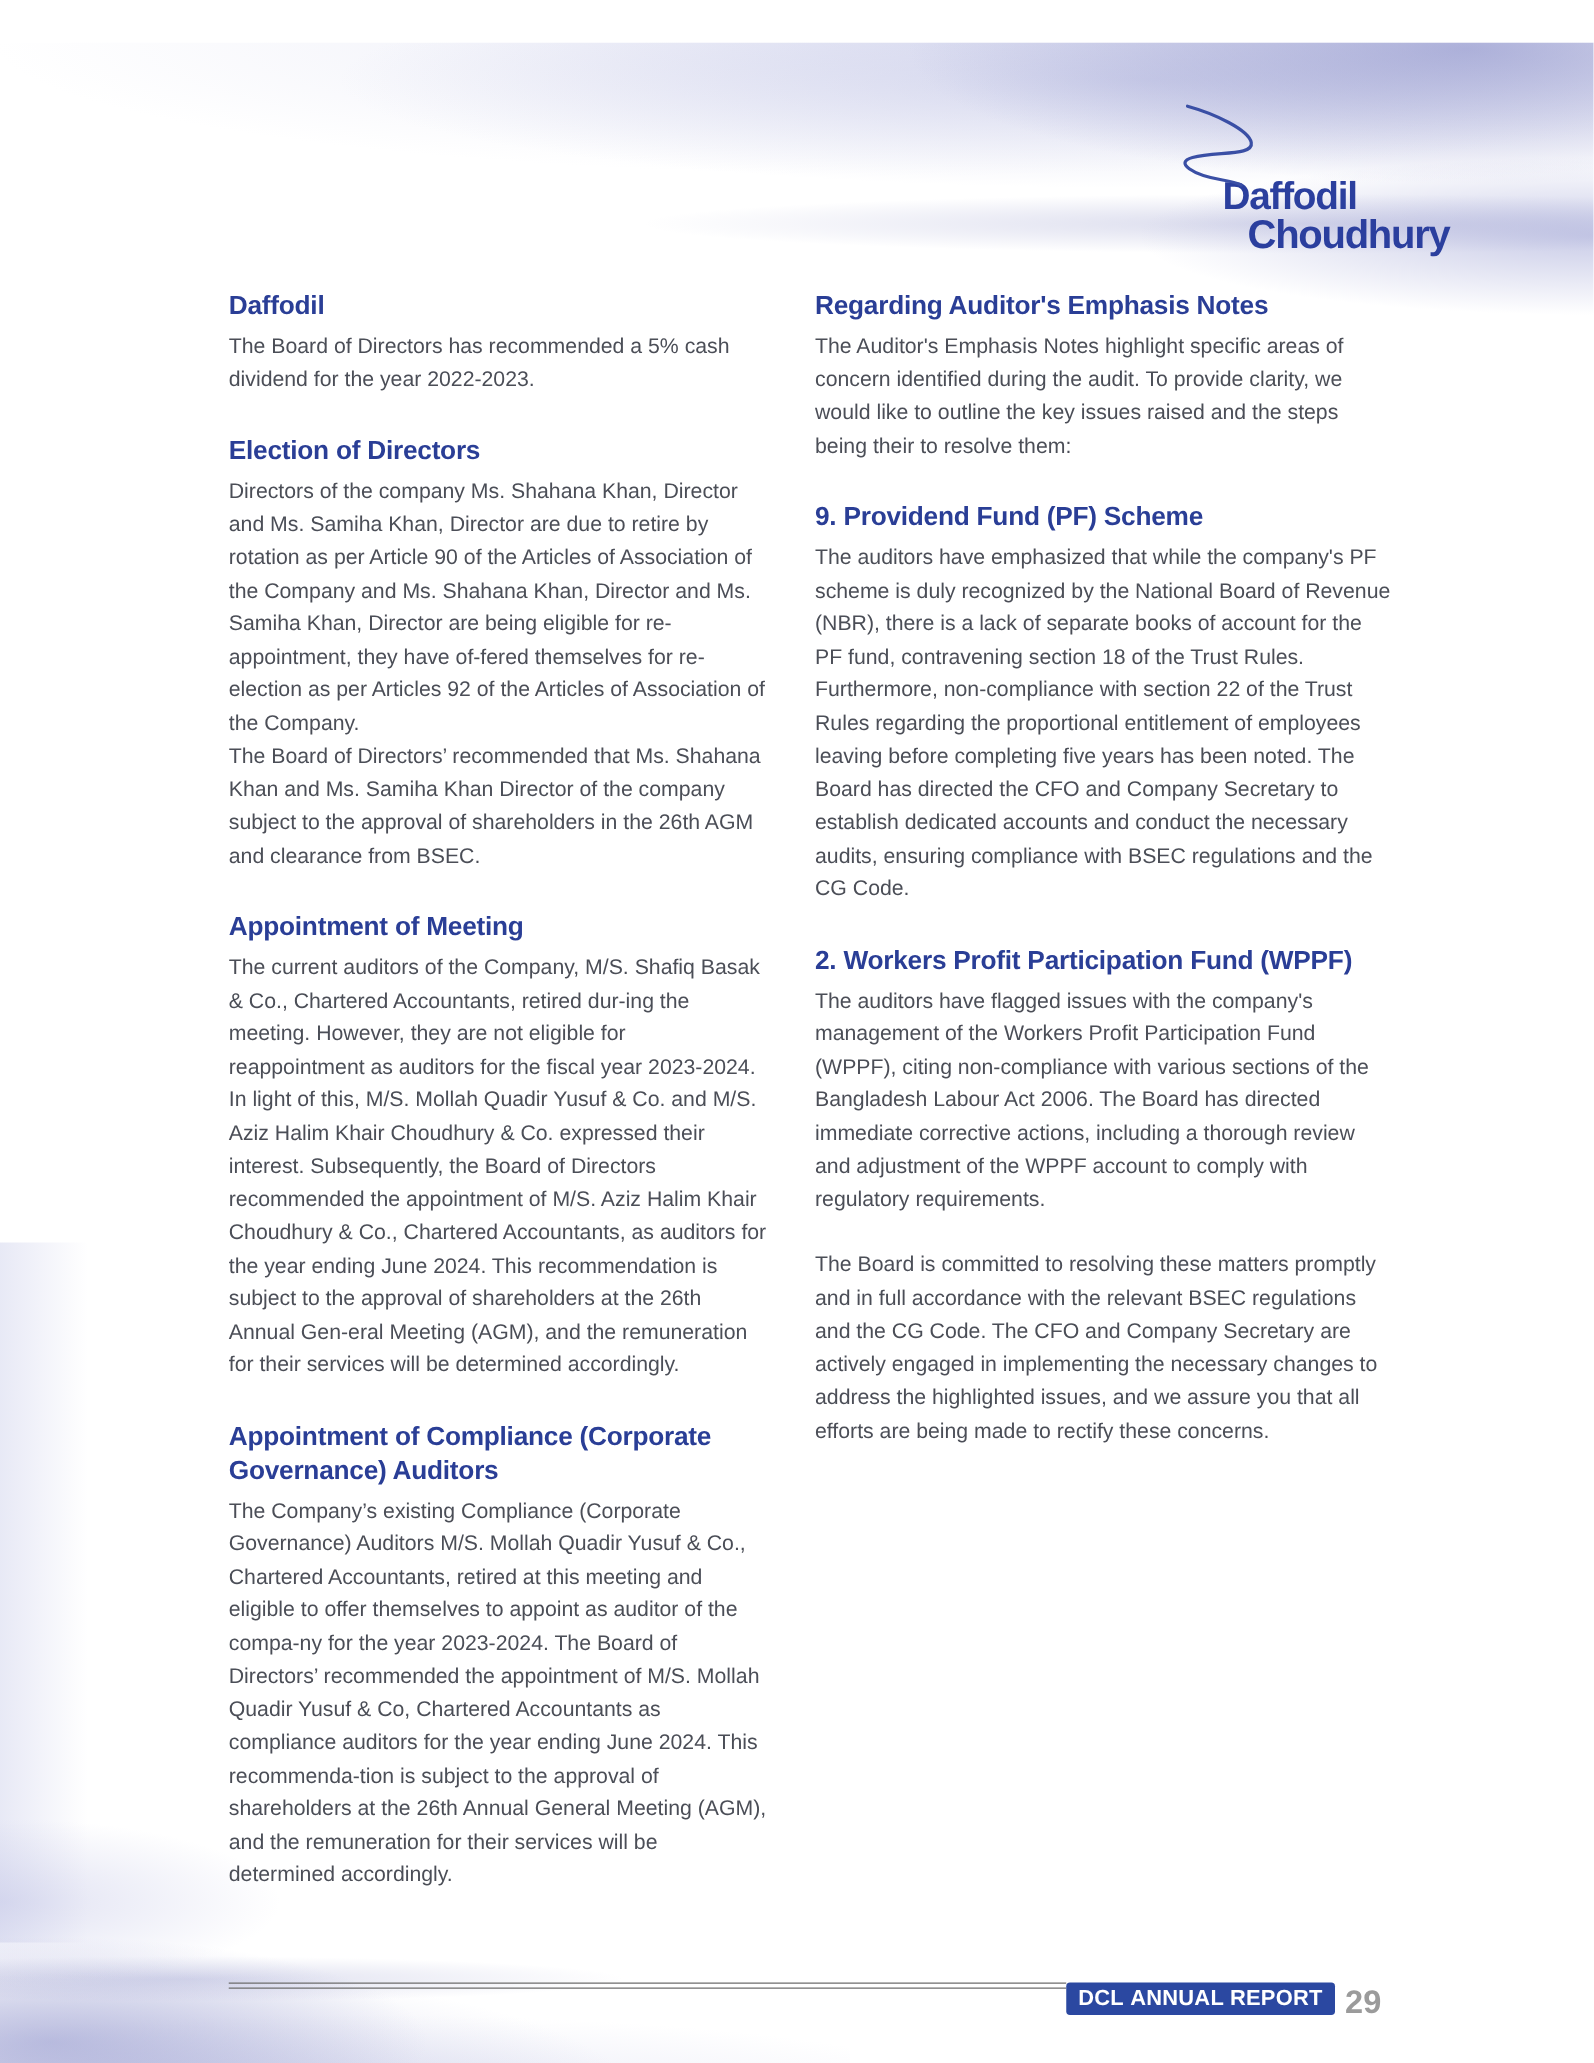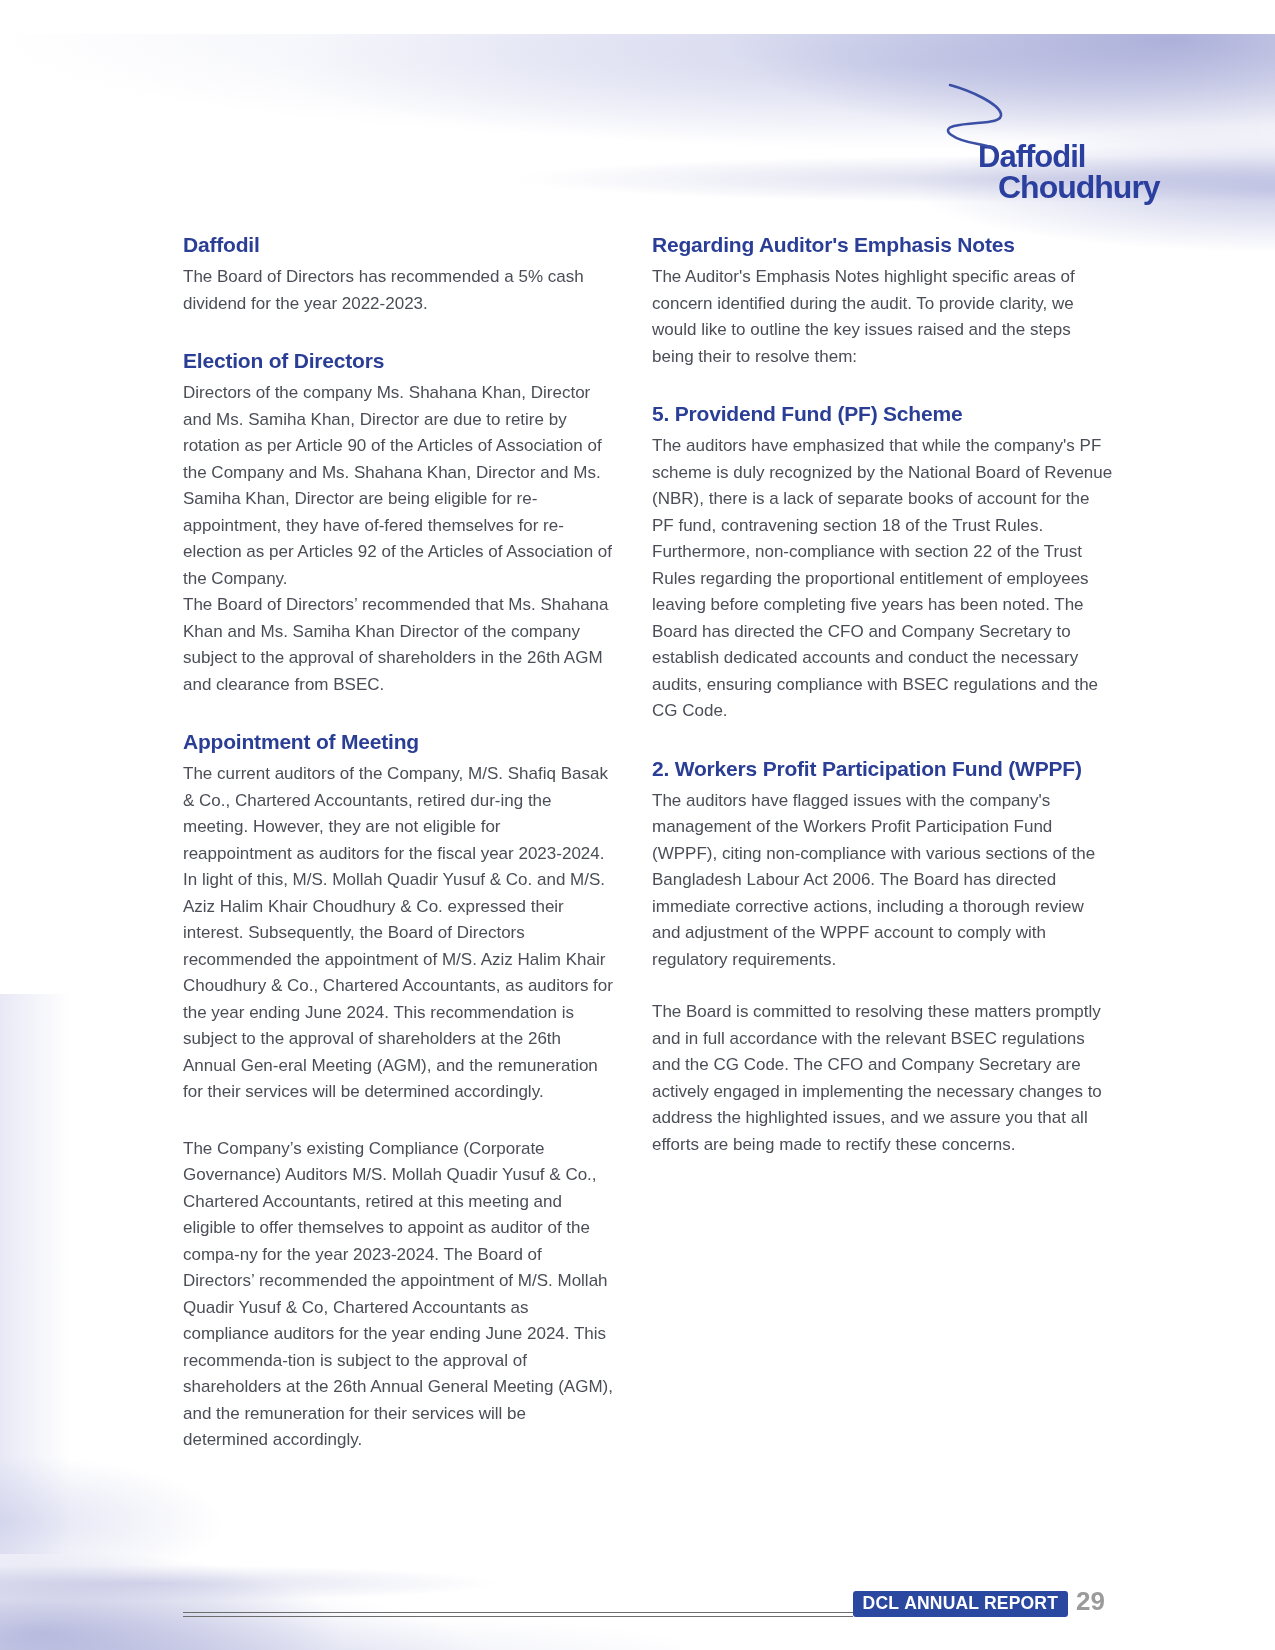--- a/index.html
+++ b/index.html
@@ -63,21 +63,21 @@
   .body-para{
     margin:0;
     font-size:17px;line-height:26.5px;
     color:var(--body-text,#4b4e57);
     white-space:pre-line;
   }
   .para-gap{margin-top:26px;}
   
   .footer{
     position:absolute;left:183px;top:1552px;width:922px;
-    display:flex;align-items:flex-end;
+    display:flex;align-items:flex-start;
   }
   .double-line{
     flex:1;height:3px;
     border-top:1px solid #6d6d6d;border-bottom:1px solid #6d6d6d;
   }
   .badge{
     background:var(--footer-badge,#2b48a1);
     color:#ffffff;
     border-radius:3px;
     padding:3px 10px 4px 10px;
@@ -120,31 +120,32 @@
       <div class="section">
         <h3 class="section-heading">Election of Directors</h3>
         <p class="body-para">Directors of the company Ms. Shahana Khan, Director and Ms. Samiha Khan, Director are due to retire by rotation as per Article 90 of the Articles of Association of the Company and Ms. Shahana Khan, Director and Ms. Samiha Khan, Director are being eligible for re-appointment, they have of-fered themselves for re-election as per Articles 92 of the Articles of Association of the Company.
 The Board of Directors’ recommended that Ms. Shahana Khan and Ms. Samiha Khan Director of the company subject to the approval of shareholders in the 26th AGM and clearance from BSEC.</p>
       </div>
       <div class="section">
         <h3 class="section-heading">Appointment of Meeting</h3>
         <p class="body-para">The current auditors of the Company, M/S. Shafiq Basak &amp; Co., Chartered Accountants, retired dur-ing the meeting. However, they are not eligible for reappointment as auditors for the fiscal year 2023-2024. In light of this, M/S. Mollah Quadir Yusuf &amp; Co. and M/S. Aziz Halim Khair Choudhury &amp; Co. expressed their interest. Subsequently, the Board of Directors recommended the appointment of M/S. Aziz Halim Khair Choudhury &amp; Co., Chartered Accountants, as auditors for the year ending June 2024. This recommendation is subject to the approval of shareholders at the 26th Annual Gen-eral Meeting (AGM), and the remuneration for their services will be determined accordingly.</p>
       </div>
       <div class="section">
+        <h3 class="section-heading">Appointment of Compliance (Corporate Governance) Auditors</h3>
         <p class="body-para">The Company’s existing Compliance (Corporate Governance) Auditors M/S. Mollah Quadir Yusuf &amp; Co., Chartered Accountants, retired at this meeting and eligible to offer themselves to appoint as auditor of the compa-ny for the year 2023-2024. The Board of Directors’ recommended the appointment of M/S. Mollah Quadir Yusuf &amp; Co, Chartered Accountants as compliance auditors for the year ending June 2024. This recommenda-tion is subject to the approval of shareholders at the 26th Annual General Meeting (AGM), and the remuneration for their services will be determined accordingly.</p>
       </div>
     </div>
 
     <div class="col-right">
       <div class="section">
         <h3 class="section-heading">Regarding Auditor's Emphasis Notes</h3>
         <p class="body-para">The Auditor's Emphasis Notes highlight specific areas of concern identified during the audit. To provide clarity, we would like to outline the key issues raised and the steps being their to resolve them:</p>
       </div>
       <div class="section">
-        <h3 class="section-heading">5. Providend Fund (PF) Scheme</h3>
+        <h3 class="section-heading">9. Providend Fund (PF) Scheme</h3>
         <p class="body-para">The auditors have emphasized that while the company's PF scheme is duly recognized by the National Board of Revenue (NBR), there is a lack of separate books of account for the PF fund, contravening section 18 of the Trust Rules. Furthermore, non-compliance with section 22 of the Trust Rules regarding the proportional entitlement of employees leaving before completing five years has been noted. The Board has directed the CFO and Company Secretary to establish dedicated accounts and conduct the necessary audits, ensuring compliance with BSEC regulations and the CG Code.</p>
       </div>
       <div class="section">
         <h3 class="section-heading">2. Workers Profit Participation Fund (WPPF)</h3>
         <p class="body-para">The auditors have flagged issues with the company's management of the Workers Profit Participation Fund (WPPF), citing non-compliance with various sections of the Bangladesh Labour Act 2006. The Board has directed immediate corrective actions, including a thorough review and adjustment of the WPPF account to comply with regulatory requirements.</p>
         <p class="body-para para-gap">The Board is committed to resolving these matters promptly and in full accordance with the relevant BSEC regulations and the CG Code. The CFO and Company Secretary are actively engaged in implementing the necessary changes to address the highlighted issues, and we assure you that all efforts are being made to rectify these concerns.</p>
       </div>
     </div>
 
   </div>

